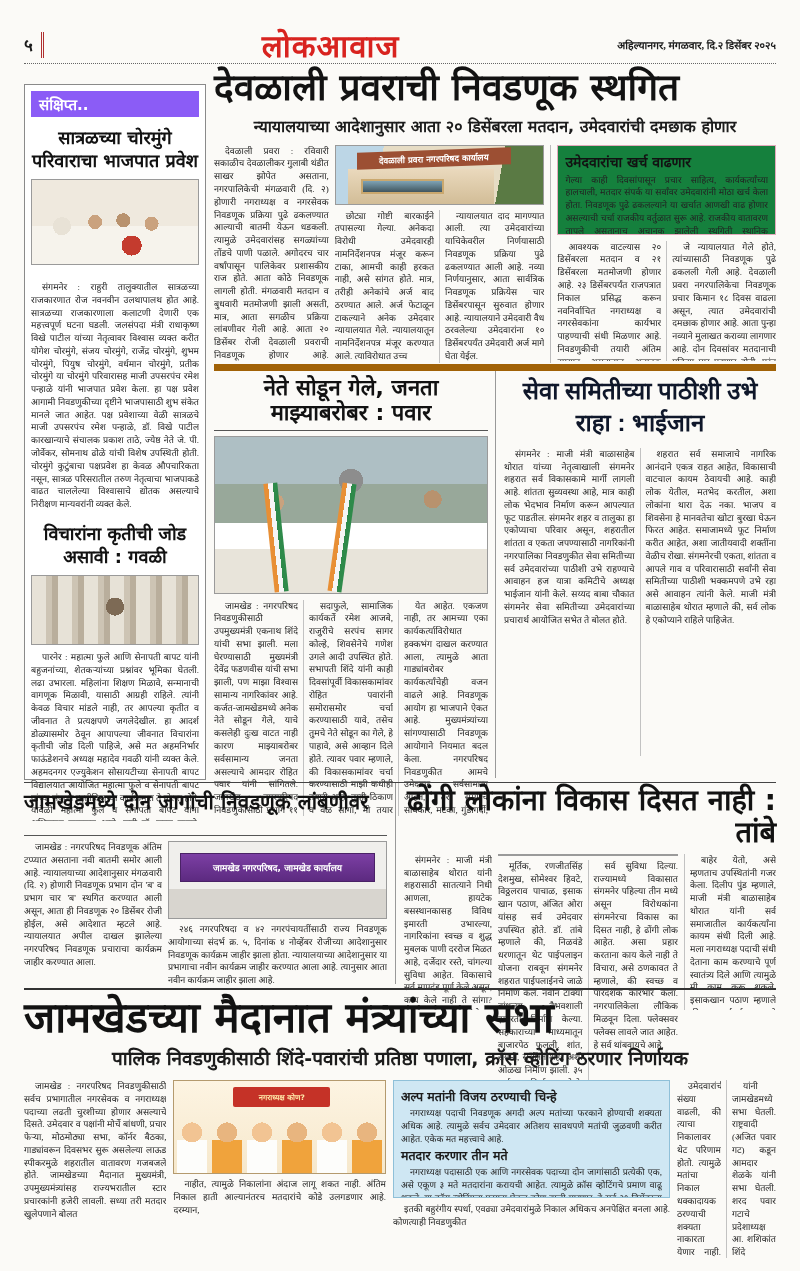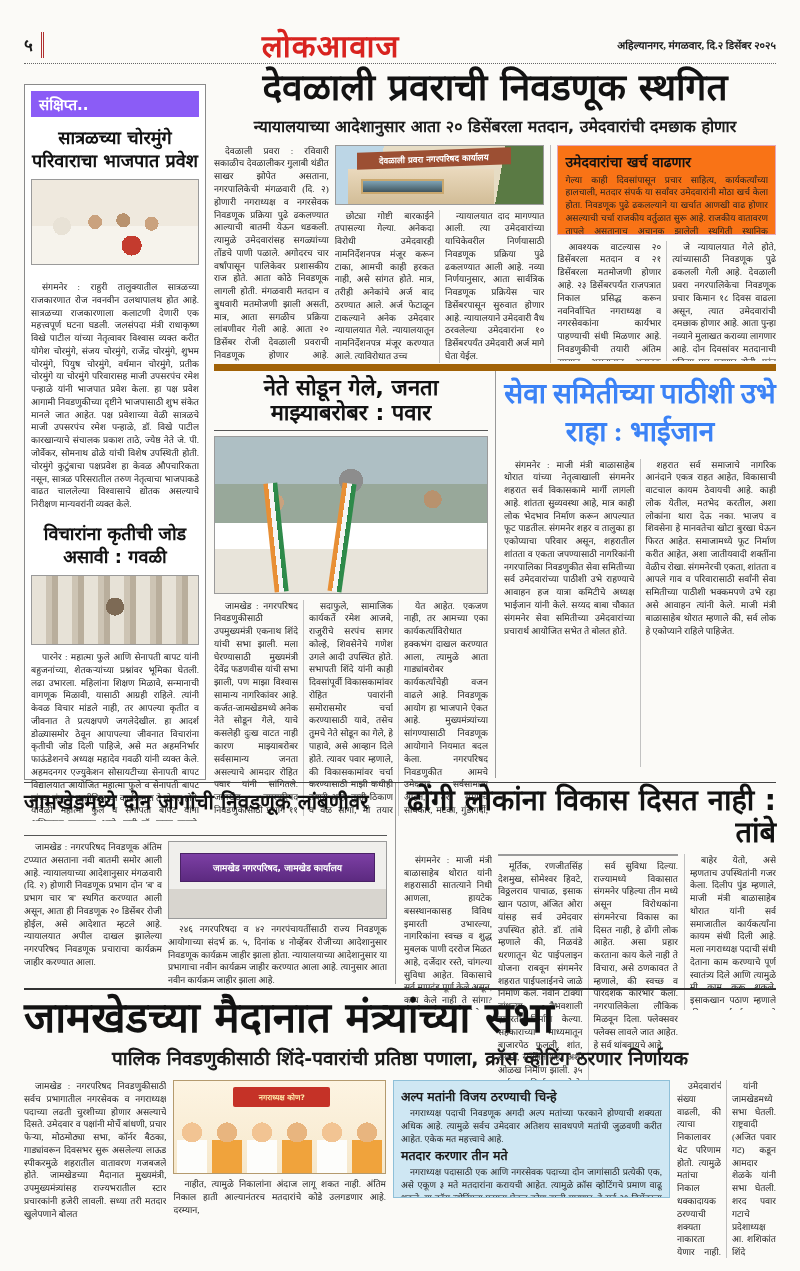--- a/index.html
+++ b/index.html
@@ -33,53 +33,53 @@
      linear-gradient(#efe9de 0 55%, #f6f3ec 55% 100%)}
   .brief-photo2{height:70px;margin:7px 0 6px;background:
      radial-gradient(circle at 50% 45%, #7d6a55 0 9px, transparent 9px),
      repeating-linear-gradient(90deg,#e7e2d7 0 14px,#cdc4b4 14px 20px,#b9ae9c 20px 26px),
      linear-gradient(#dcd6c9,#b9b1a1)}
   .brief-body{height:232px;margin-top:16px}
   .brief-body2{height:170px;margin-top:4px}
 
   
   .lead{position:absolute;left:214px;top:68px;width:562px;height:294px}
-  .lead-head{font-size:37px;text-align:center;line-height:1.1}
+  .lead-head{font-size:37px;line-height:1.1}
   .lead-sub{font-size:16px;text-align:center;margin-top:6px;font-family:"DejaVu Sans",sans-serif;font-weight:bold}
   .lead-body{display:flex;margin-top:8px;height:218px}
   .lead-c1{width:116px}
   .lead-mid{width:212px;margin:0 6px;display:flex;flex-direction:column}
   .building{height:98px}
   .b-sky{position:absolute;inset:0;background:linear-gradient(100deg,#bcd6e6 0 22%,#e6dcc4 22% 78%,#5a7a44 78% 100%)}
   .b-band{position:absolute;left:10%;top:8%;width:74%;height:30%;background:#9c4f33;display:flex;align-items:center;justify-content:center;transform:skewY(-2deg)}
   .b-sign{color:#fff;font-size:8.5px;font-weight:bold;text-align:center;font-family:"DejaVu Sans",sans-serif}
   .b-wall{position:absolute;left:6%;top:40%;width:70%;height:60%;background:linear-gradient(#ead9bd,#d2bd97)}
   .b-win{position:absolute;left:12%;top:58%;width:40%;height:26%;background:linear-gradient(#7fa3b5,#41565f);border:2px solid #caa86e}
   .lead-mid-cols{flex:1;margin-top:5px}
   .lead-right{width:228px;border-left:1px solid #bbb;padding-left:6px}
-  .sidebox{background:#f97316;border:1px solid #e3a9bc;padding:6px 7px;height:90px;overflow:hidden}
+  .sidebox{background:#15803d;border:1px solid #e3a9bc;padding:6px 7px;height:90px;overflow:hidden}
   .sidebox-title{font-size:14px;margin-bottom:3px}
   .sidebox .bt{text-indent:0}
   .lead-right-cols{height:120px;margin-top:6px}
 
   
   .mid{position:absolute;left:214px;top:364px;width:562px;height:414px;display:flex;border-top:7px solid #a16207}
   .pawar{width:282px;border-right:1px solid #999;padding:4px 7px 0 0}
   .pawar-head{font-size:22px;text-align:center;line-height:1.15;border-bottom:1px solid #555;padding-bottom:4px}
   .pawar-photo{height:158px;margin-top:5px;background:
      radial-gradient(circle at 50% 28%, #8d8d8d 0 12px, transparent 12px),
      radial-gradient(circle at 22% 42%, #caa27e 0 9px, transparent 9px),
      radial-gradient(circle at 80% 40%, #b8926e 0 9px, transparent 9px),
      linear-gradient(180deg,#aebfc4 0 30%,#98a89a 30% 55%,#ffffff 55% 72%,#e8e4da 72% 100%),
      linear-gradient(#9aa89a,#6a7a60)}
   .sash{position:absolute;left:44%;top:30%;width:14px;height:70%;background:linear-gradient(90deg,#e88f35 0 33%,#f5f5f5 33% 66%,#2e8a4a 66% 100%);transform:rotate(8deg)}
   .sash2{left:20%;transform:rotate(-6deg)}
   .pawar-cols{height:216px;margin-top:6px}
   .bhaijan{flex:1;padding:4px 0 0 8px}
-  .bhaijan-head{font-family:Liberation Serif, serif;font-weight:600;font-size:28px;text-align:center;line-height:1.35;color:#3b82f6}
+  .bhaijan-head{font-family:Liberation Sans, sans-serif;font-weight:600;font-size:24px;text-align:center;line-height:1.35;color:#0f172a}
   .bhaijan-cols{height:308px;margin-top:8px}
 
   
   .lower{position:absolute;left:24px;top:782px;width:752px;height:202px;display:flex;border-top:1px solid #444}
   .jam2{width:372px;border-right:1px solid #999;padding:4px 8px 0 0}
   .jam2-head{font-size:20.5px;text-align:left;border-bottom:1px solid #555;padding-bottom:20px}
   .jam2-row{display:flex;margin-top:5px;height:160px}
   .jam2-c1{width:138px}
   .jam2-right{flex:1;margin-left:6px;display:flex;flex-direction:column}
   .jamphoto{height:78px;background:linear-gradient(#f0efec 0 62%,#d8d5cf 62% 100%)}
@@ -110,21 +110,21 @@
   .c-banner{position:absolute;left:28%;top:6%;width:46%;height:22%;background:#c53227;display:flex;align-items:center;justify-content:center;border-radius:2px}
   .c-banner span{color:#ffe9a8;font-size:7.5px;font-weight:bold;font-family:"DejaVu Sans",sans-serif}
   .faces{position:absolute;left:0;bottom:0;width:100%;height:62%;display:flex;justify-content:space-around;align-items:flex-end}
   .face{width:30px;height:52px;background:
      radial-gradient(circle at 50% 22%, #f2c493 0 10px, transparent 10px),
      linear-gradient(180deg,transparent 0 36%, #fdfdfb 36% 100%)}
   .face:nth-child(2n){background:
      radial-gradient(circle at 50% 22%, #e8b57f 0 10px, transparent 10px),
      linear-gradient(180deg,transparent 0 36%, #f0a33c 36% 100%)}
   .r-undercols{flex:1;margin-top:4px}
-  .r-boxwrap{width:284px;display:flex;}
+  .r-boxwrap{width:284px;display:flex;flex-direction:column}
   .bluebox{background:#cfe7f3;border:1px solid #8fc0d8;padding:5px 7px;height:118px;overflow:hidden}
   .bluebox h4{font-size:12.5px;margin:2px 0 2px;font-family:"DejaVu Sans",sans-serif}
   .bluebox .bt{text-indent:9px}
   .r-below{flex:1;margin-top:5px}
   .r-right{flex:1;margin-left:7px}
 </style>
 </head>
 <body>
 
 <header class="hdr">

